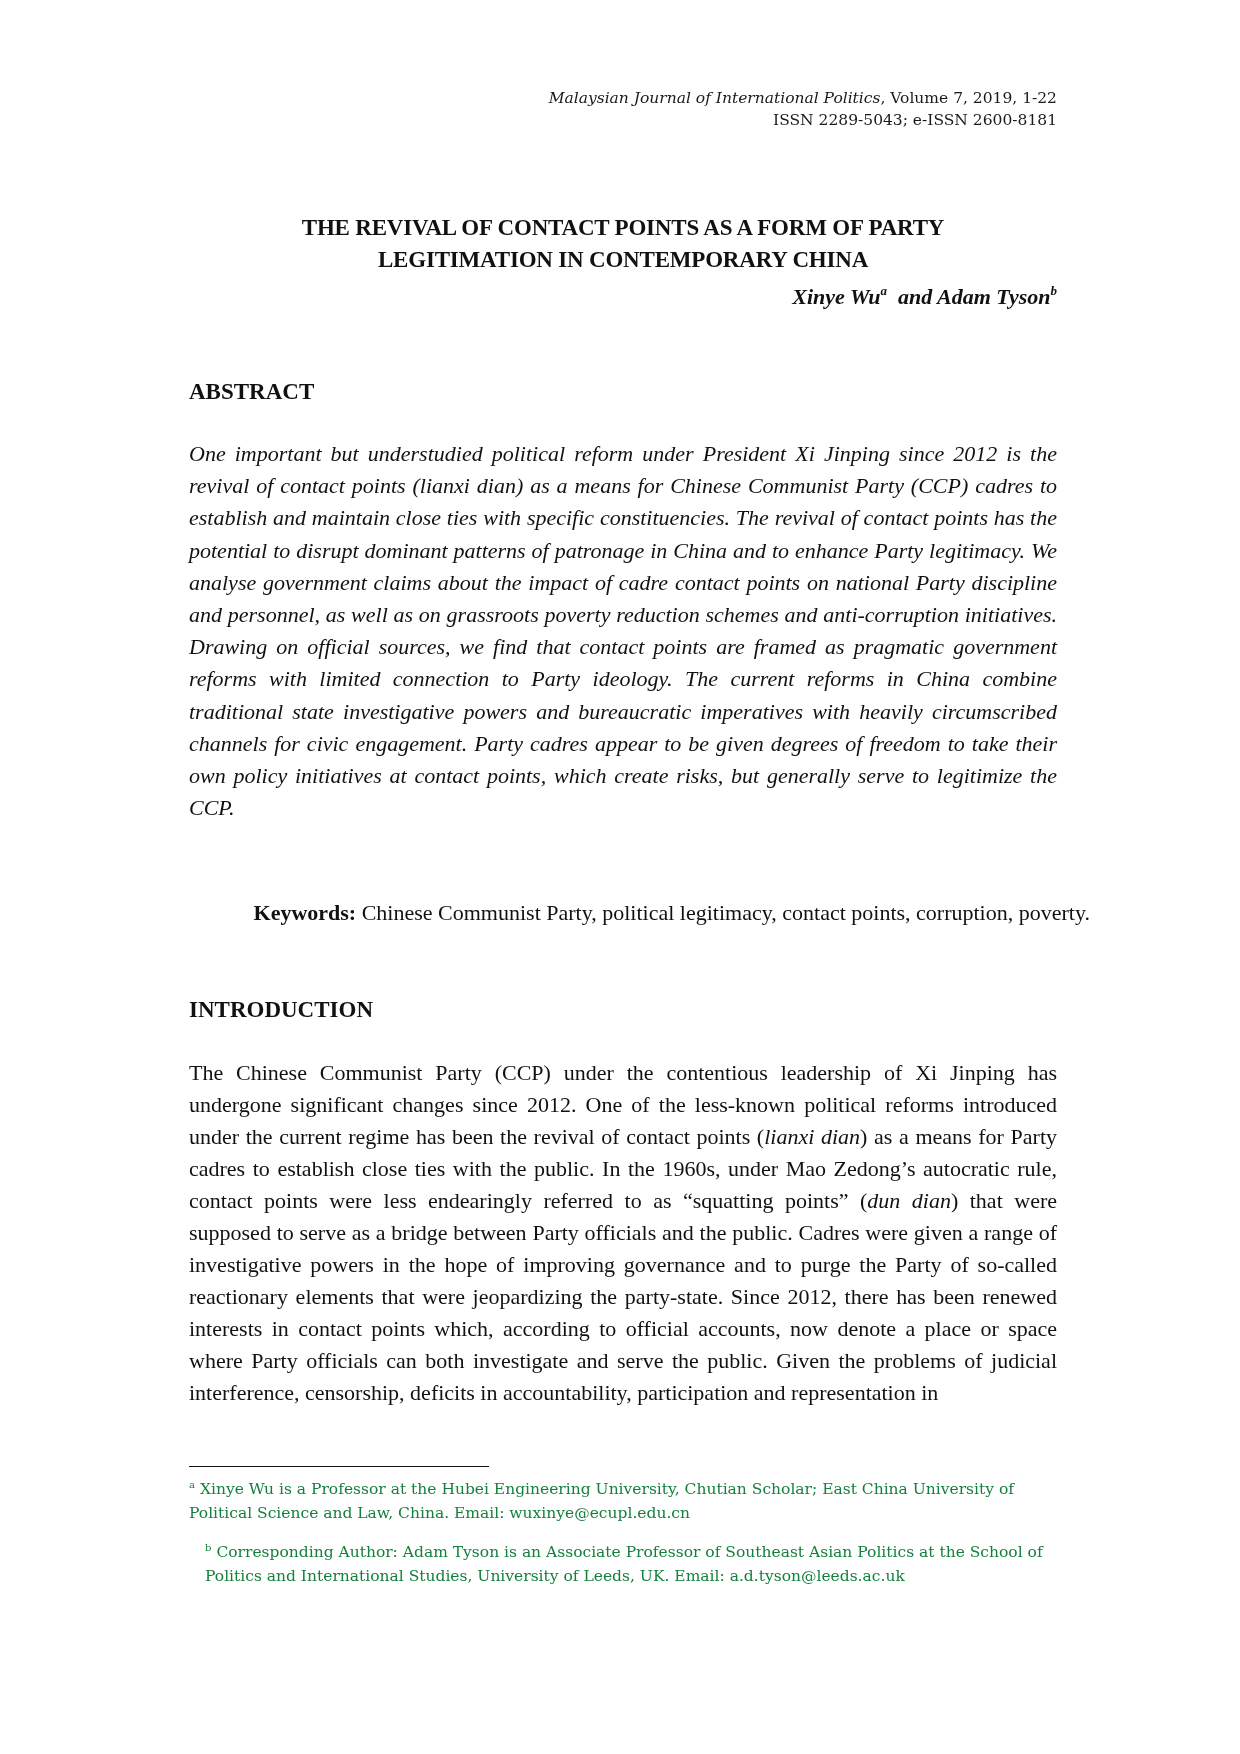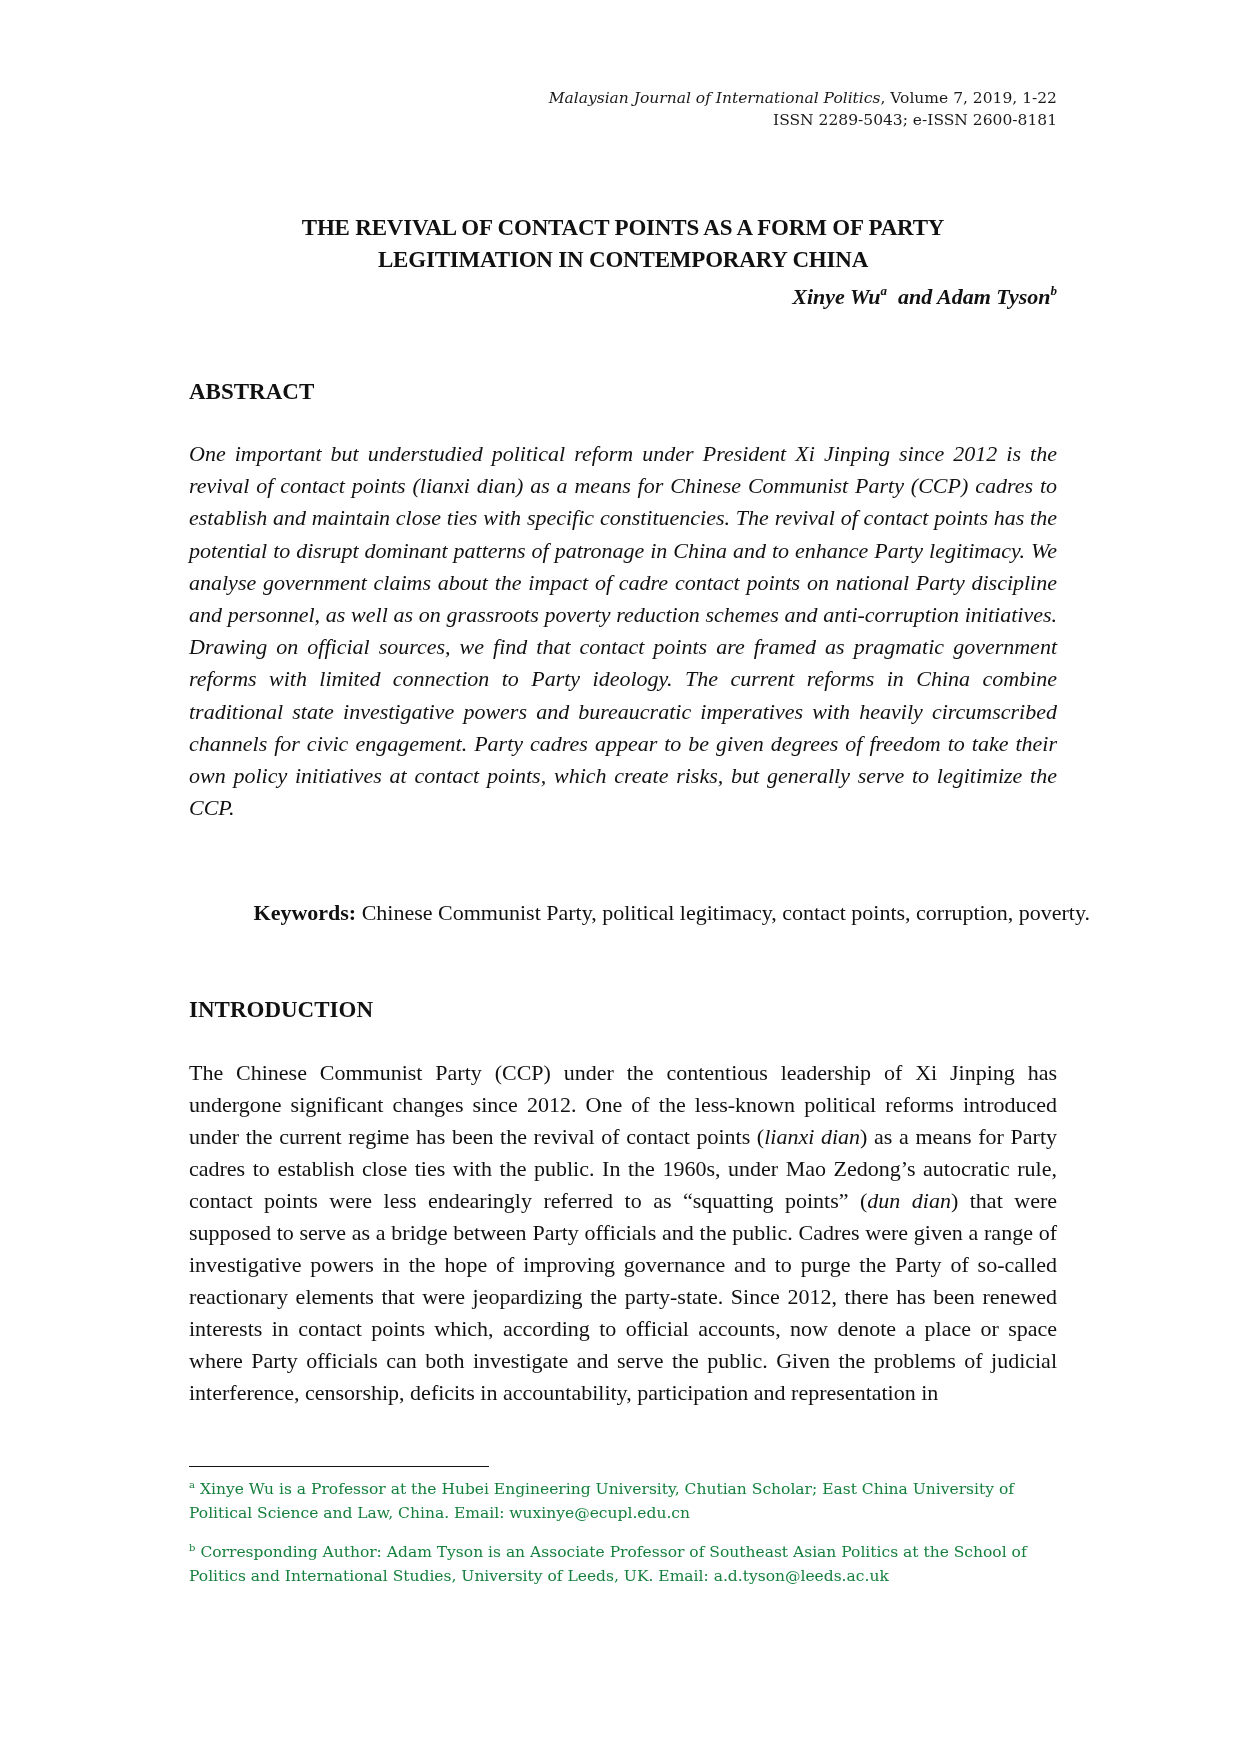--- a/index.html
+++ b/index.html
@@ -65,15 +65,15 @@
   <div class="keywords"><b>Keywords:</b><span> Chinese Communist Party, political legitimacy, contact points, corruption, poverty.</span></div>
 
   <div class="section-heading" style="top:995px;">INTRODUCTION</div>
 
   <div class="body-text"><span>The Chinese Communist Party (CCP) under the contentious leadership of Xi Jinping has undergone significant changes since 2012. One of the less-known political reforms introduced under the current regime has been the revival of contact points (</span><i>lianxi dian</i><span>) as a means for Party cadres to establish close ties with the public. In the 1960s, under Mao Zedong’s autocratic rule, contact points were less endearingly referred to as “squatting points” (</span><i>dun dian</i><span>) that were supposed to serve as a bridge between Party officials and the public. Cadres were given a range of investigative powers in the hope of improving governance and to purge the Party of so-called reactionary elements that were jeopardizing the party-state. Since 2012, there has been renewed interests in contact points which, according to official accounts, now denote a place or space where Party officials can both investigate and serve the public. Given the problems of judicial interference, censorship, deficits in accountability, participation and representation in</span></div>
 
   <div class="fn-rule"></div>
 
   <div class="footnote" style="top:1478px;"><sup>a</sup><span>Xinye Wu is a Professor at the Hubei Engineering University, Chutian Scholar; East China University of Political Science and Law, China. Email: wuxinye@ecupl.edu.cn</span></div>
 
-  <div class="footnote" style="top:1541px;"><sup>b</sup><span>Corresponding Author: Adam Tyson is an Associate Professor of Southeast Asian Politics at the School of Politics and International Studies, University of Leeds, UK. Email: a.d.tyson@leeds.ac.uk</span></div>
+  <div class="footnote" style="top:1541px;margin-left:16px;"><sup>b</sup><span>Corresponding Author: Adam Tyson is an Associate Professor of Southeast Asian Politics at the School of Politics and International Studies, University of Leeds, UK. Email: a.d.tyson@leeds.ac.uk</span></div>
 
 </div>
 
 </body></html>

